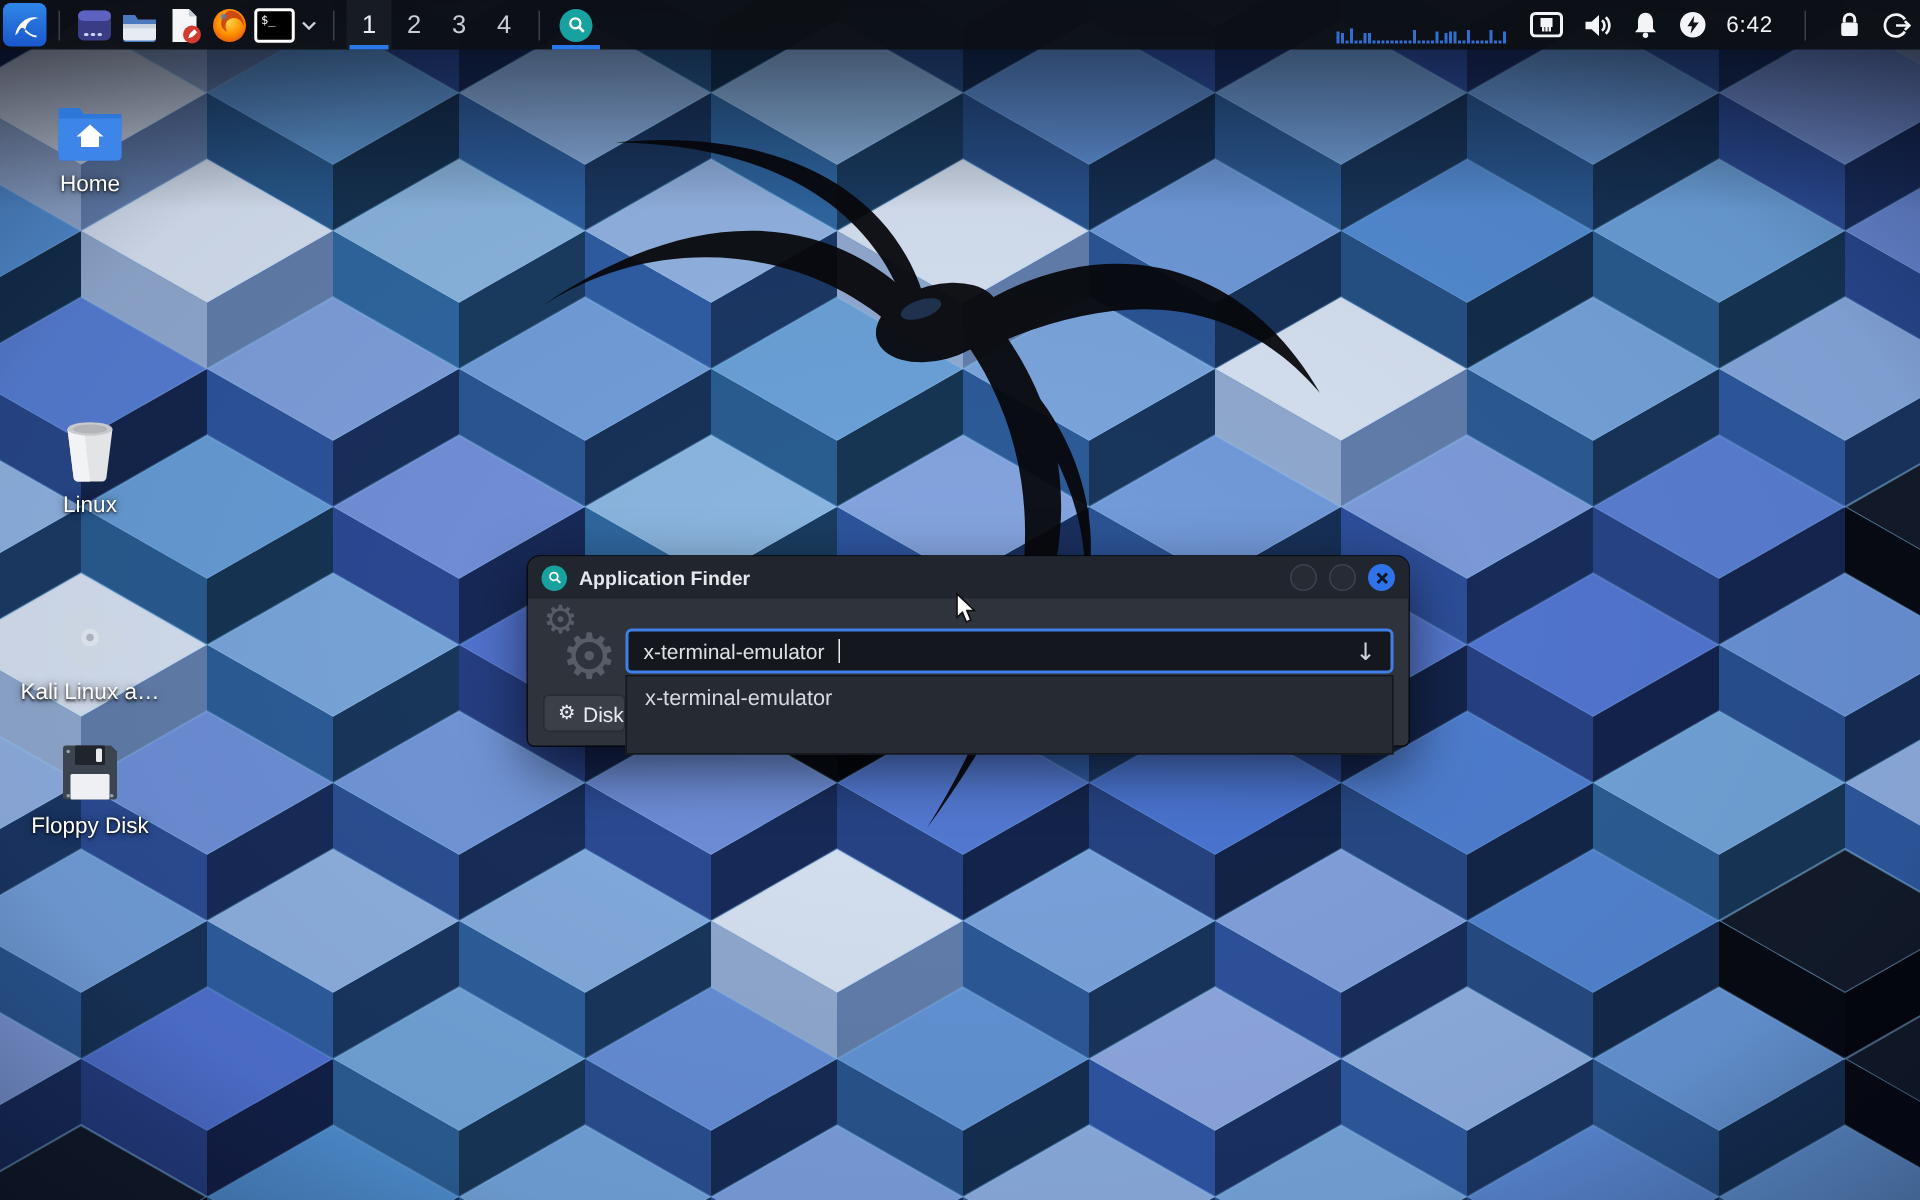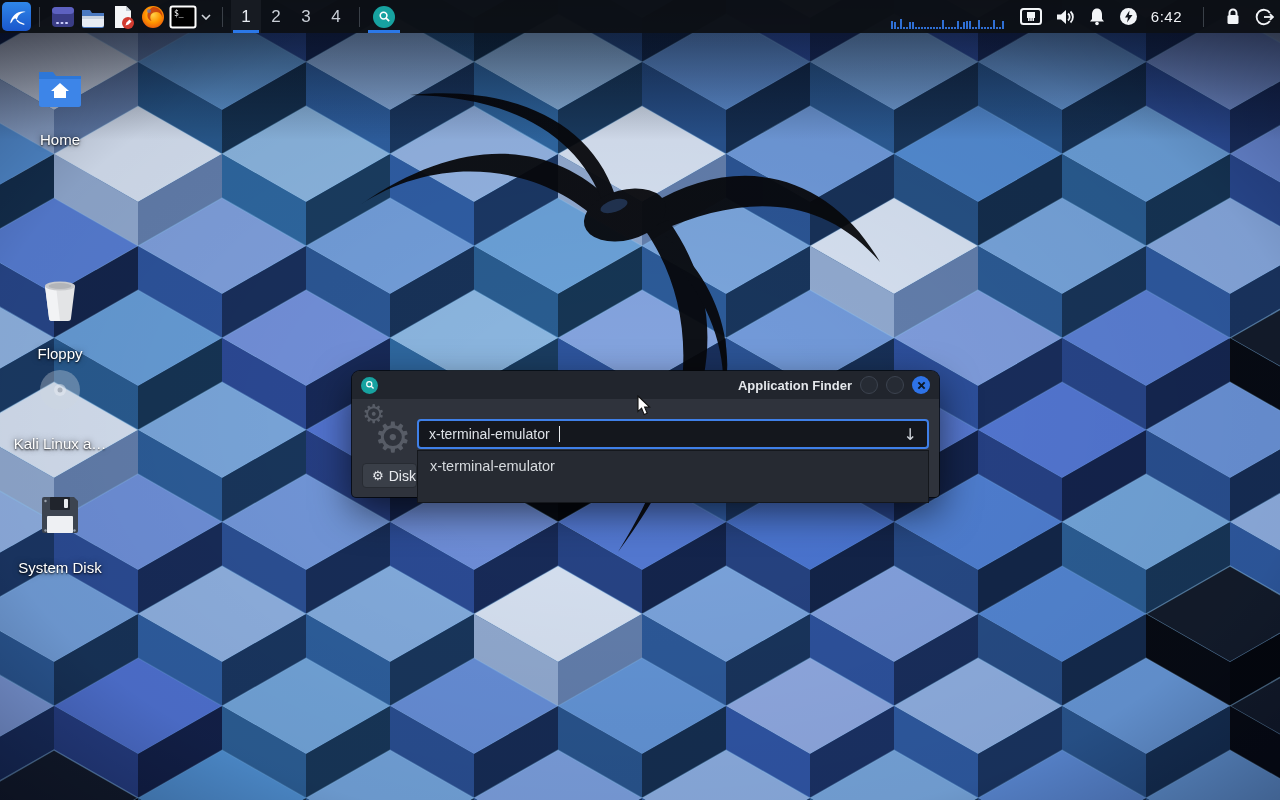--- a/index.html
+++ b/index.html
@@ -34,31 +34,31 @@
                 display:flex; align-items:center; justify-content:center; }
   #cpu-graph { display:flex; align-items:flex-end; gap:1px; height:26px; width:116px;
                padding-bottom:1px; }
   #cpu-graph i { display:block; width:2px; background:#2f6fd4; }
   #clock { font-size:15px; color:#f0f2f5; letter-spacing:.5px; }
   .trayicon { display:flex; align-items:center; justify-content:center; height:33px; }
 
   
   .desktop-icon { position:absolute; left:12px; width:96px; text-align:center; z-index:10; }
   .di-glyph { height:50px; display:flex; align-items:flex-end; justify-content:center; }
-  .di-label { margin-top:23px; color:#ffffff; font-size:15px;
+  .di-label { margin-top:6px; color:#ffffff; font-size:15px;
               text-shadow:0 1px 2px rgba(0,0,0,.9), 0 0 6px rgba(0,0,0,.6);
               white-space:nowrap; }
 
   
   #appfinder { position:absolute; left:352px; top:371px; width:587px; height:126px;
                background:#2f333c; border-radius:8px 8px 4px 4px; z-index:30;
                box-shadow:0 14px 38px rgba(0,0,0,.6), 0 0 0 1px rgba(5,7,10,.8); }
   #titlebar { height:28px; background:#21252d; border-radius:8px 8px 0 0;
               display:flex; align-items:center; padding:0 9px; gap:8px; }
-  #win-title { flex:1; text-align:right; font-size:13px; font-weight:bold; color:#e4e7eb; }
+  #win-title { flex:1; text-align:left; font-size:13px; font-weight:bold; color:#e4e7eb; }
   .win-btn { width:18px; height:18px; border-radius:50%; flex:0 0 auto; }
   .win-btn.plain { background:#262b34; border:1px solid #3c434f; }
   .win-btn.close { background:#2e73e8; display:flex; align-items:center;
                    justify-content:center; }
   #gears { position:absolute; left:8px; top:32px; width:52px; height:58px;
            color:#575c66; font-family:"DejaVu Sans", sans-serif; }
   #gear-small { position:absolute; left:2px; top:-4px; font-size:26px; }
   #gear-big { position:absolute; left:14px; top:10px; font-size:42px; }
   #search-input { position:absolute; left:65px; top:48px; width:512px; height:30px;
                   background:#14171d; border:2px solid #3f80e8; border-radius:4px;
@@ -632,24 +632,24 @@
 
   <div class="desktop-icon" style="top:272px">
     <div class="di-glyph">
       <svg width="42" height="44" viewBox="0 0 42 44">
         <path d="M6,8 L10,40 a3,3 0 0 0 3,3 h16 a3,3 0 0 0 3,-3 L36,8 Z" fill="#e3e4e6"></path>
         <path d="M6,8 L10,40 a3,3 0 0 0 3,3 h8 L17,8 Z" fill="#f2f3f5"></path>
         <ellipse cx="21" cy="8" rx="15" ry="4.5" fill="#c9cacd"></ellipse>
         <ellipse cx="21" cy="8" rx="11.5" ry="3" fill="#b2b4b8"></ellipse>
       </svg>
     </div>
-    <div class="di-label">Floppy</div>
+    <div class="di-label">Linux</div>
   </div>
 
-  <div class="desktop-icon" style="top:362px">
+  <div class="desktop-icon" style="top:397px">
     <div class="di-glyph">
       <svg width="44" height="44" viewBox="0 0 44 44">
         <circle cx="22" cy="22" r="20" fill="#cfd6df" opacity="0.35"></circle>
         <circle cx="22" cy="22" r="6" fill="#e8ecf2" opacity="0.5"></circle>
         <circle cx="22" cy="22" r="2.5" fill="#8a93a0" opacity="0.6"></circle>
       </svg>
     </div>
     <div class="di-label">Kali Linux a…</div>
   </div>
 
@@ -658,21 +658,21 @@
       <svg width="42" height="42" viewBox="0 0 42 42">
         <path d="M3,5 a2,2 0 0 1 2,-2 h30 l4,4 v30 a2,2 0 0 1 -2,2 h-32 a2,2 0 0 1 -2,-2 Z" fill="#3c4450"></path>
         <rect x="11" y="3" width="20" height="13" rx="1" fill="#20242c"></rect>
         <rect x="25" y="5" width="4" height="9" rx="1" fill="#e8eaee"></rect>
         <rect x="8" y="22" width="26" height="17" rx="1" fill="#eef0f3"></rect>
         <circle cx="6.5" cy="36.5" r="1.2" fill="#9aa2ad"></circle>
         <circle cx="35.5" cy="36.5" r="1.2" fill="#9aa2ad"></circle>
         <circle cx="6.5" cy="7" r="1.2" fill="#9aa2ad"></circle>
       </svg>
     </div>
-    <div class="di-label">System Disk</div>
+    <div class="di-label">Floppy Disk</div>
   </div>
 
   <div id="appfinder">
     <div id="titlebar">
       <span class="teal-badge" style="width:17px;height:17px">
         <svg width="10" height="10" viewBox="0 0 14 14">
           <circle cx="6" cy="6" r="3.6" fill="none" stroke="#ffffff" stroke-width="1.7"></circle>
           <line x1="8.7" y1="8.7" x2="12" y2="12" stroke="#ffffff" stroke-width="1.9"></line>
         </svg>
       </span>

